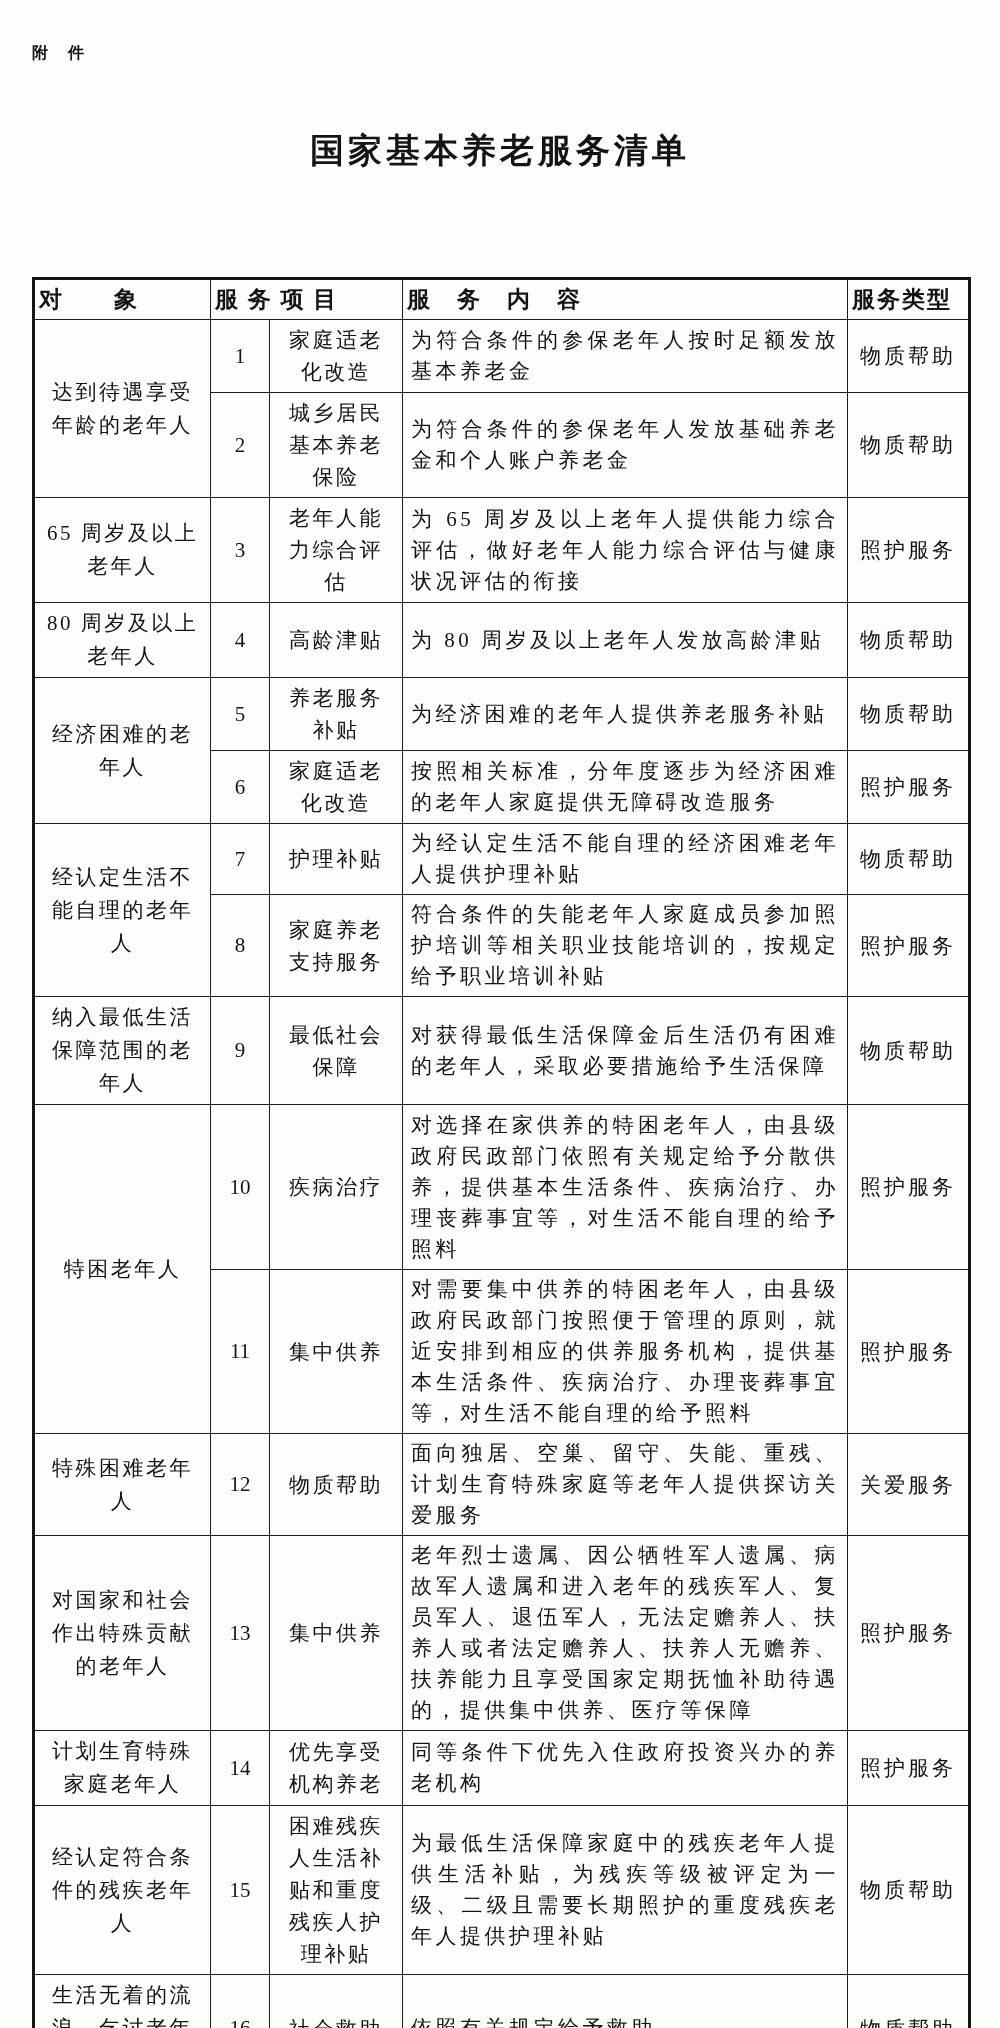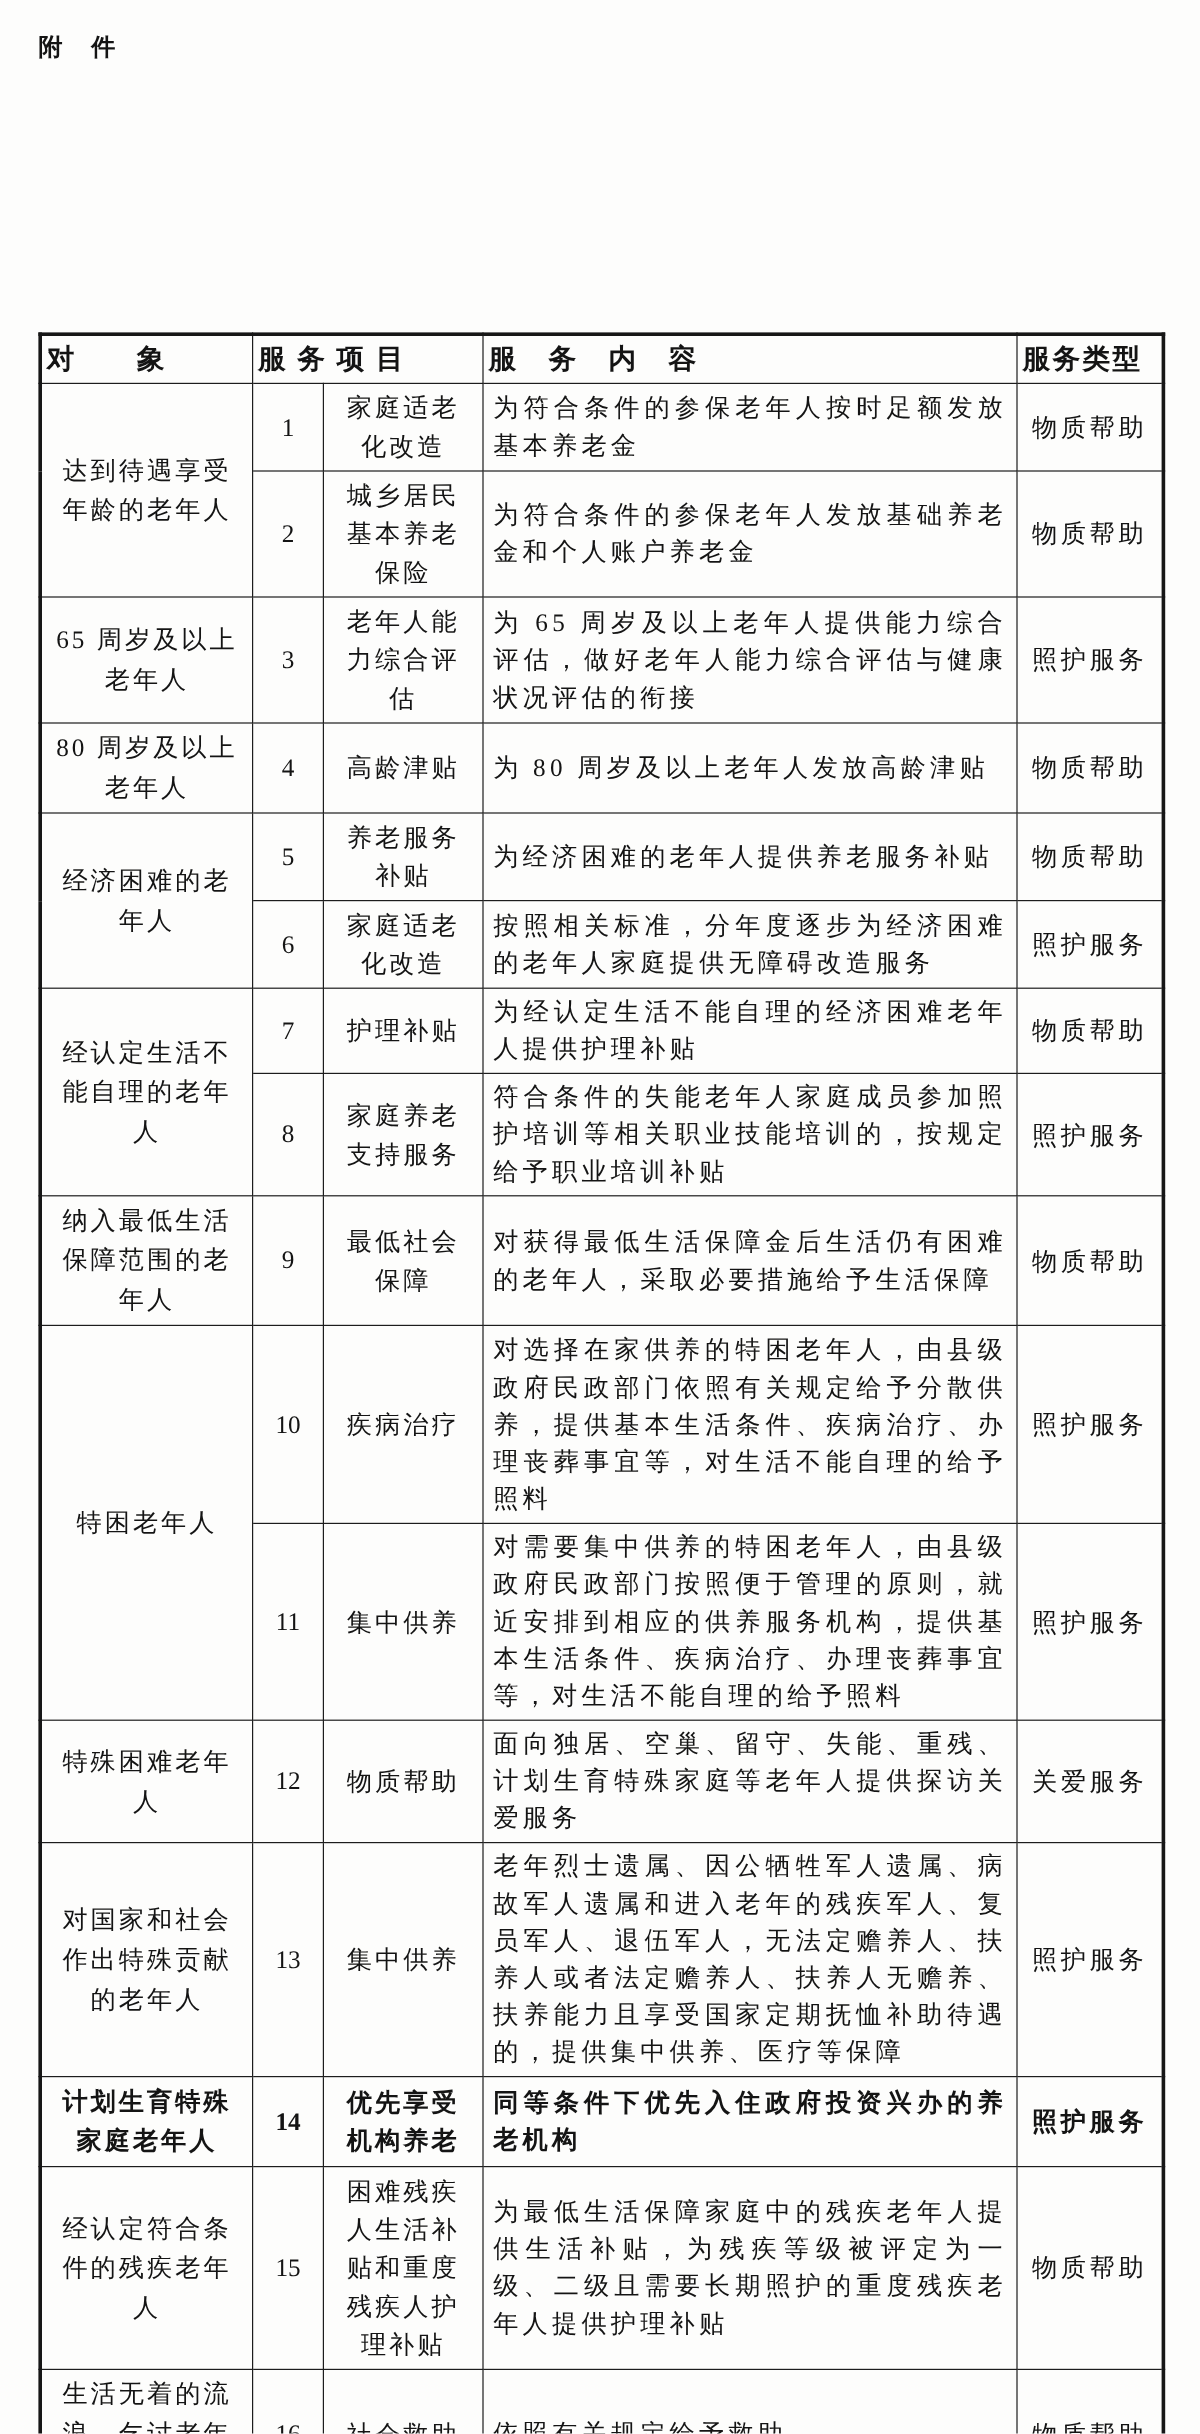--- a/index.html
+++ b/index.html
@@ -6,22 +6,22 @@
   body{
     width:1000px;height:2028px;
     background:#fdfdfc;
     font-family:"Liberation Serif","DejaVu Serif",serif;
     color:#141414;
     position:relative;
     -webkit-font-smoothing:antialiased;
   }
   .page{position:relative;width:1000px;height:2028px;overflow:hidden;}
   .attachment{
-    position:absolute;left:32px;top:26px;
-    font-size:20px;font-weight:bold;letter-spacing:2px;
+    position:absolute;left:32px;top:43px;
+    font-size:16px;font-weight:bold;letter-spacing:2px;
   }
   .doc-title{
     position:absolute;left:0;top:128px;width:1000px;
     text-align:center;font-size:34px;font-weight:bold;letter-spacing:4px;
   }
   table.svc{
     position:absolute;left:32px;top:277px;
     width:936px;border-collapse:collapse;table-layout:fixed;
     border:3px solid #161616;
   }
@@ -56,20 +56,21 @@
     text-align:center;font-size:21px;letter-spacing:3px;padding:4px 4px;
   }
 </style>
 </head>
 <body>
 
 <div class="page">
 
   <div class="attachment">附　件</div>
 
+  <div class="doc-title">国家基本养老服务清单</div>
 
   <table class="svc">
     <colgroup>
       <col style="width:177px">
       <col style="width:59px">
       <col style="width:133px">
       <col style="width:445px">
       <col style="width:122px">
     </colgroup>
     <thead>
@@ -161,21 +162,21 @@
           <td class="c-content">面向独居、空巢、留守、失能、重残、计划生育特殊家庭等老年人提供探访关爱服务</td>
           <td class="c-type">关爱服务</td>
         </tr>
         <tr style="height: 188px;">
           <td class="c-subject">对国家和社会作出特殊贡献的老年人</td>
           <td class="c-no">13</td>
           <td class="c-item">集中供养</td>
           <td class="c-content">老年烈士遗属、因公牺牲军人遗属、病故军人遗属和进入老年的残疾军人、复员军人、退伍军人，无法定赡养人、扶养人或者法定赡养人、扶养人无赡养、扶养能力且享受国家定期抚恤补助待遇的，提供集中供养、医疗等保障</td>
           <td class="c-type">照护服务</td>
         </tr>
-        <tr style="height: 68px; font-weight: bold;">
+        <tr style="height: 68px;">
           <td class="c-subject">计划生育特殊家庭老年人</td>
           <td class="c-no">14</td>
           <td class="c-item">优先享受机构养老</td>
           <td class="c-content">同等条件下优先入住政府投资兴办的养老机构</td>
           <td class="c-type">照护服务</td>
         </tr>
         <tr style="height: 162px;">
           <td class="c-subject">经认定符合条件的残疾老年人</td>
           <td class="c-no">15</td>
           <td class="c-item">困难残疾人生活补贴和重度残疾人护理补贴</td>

